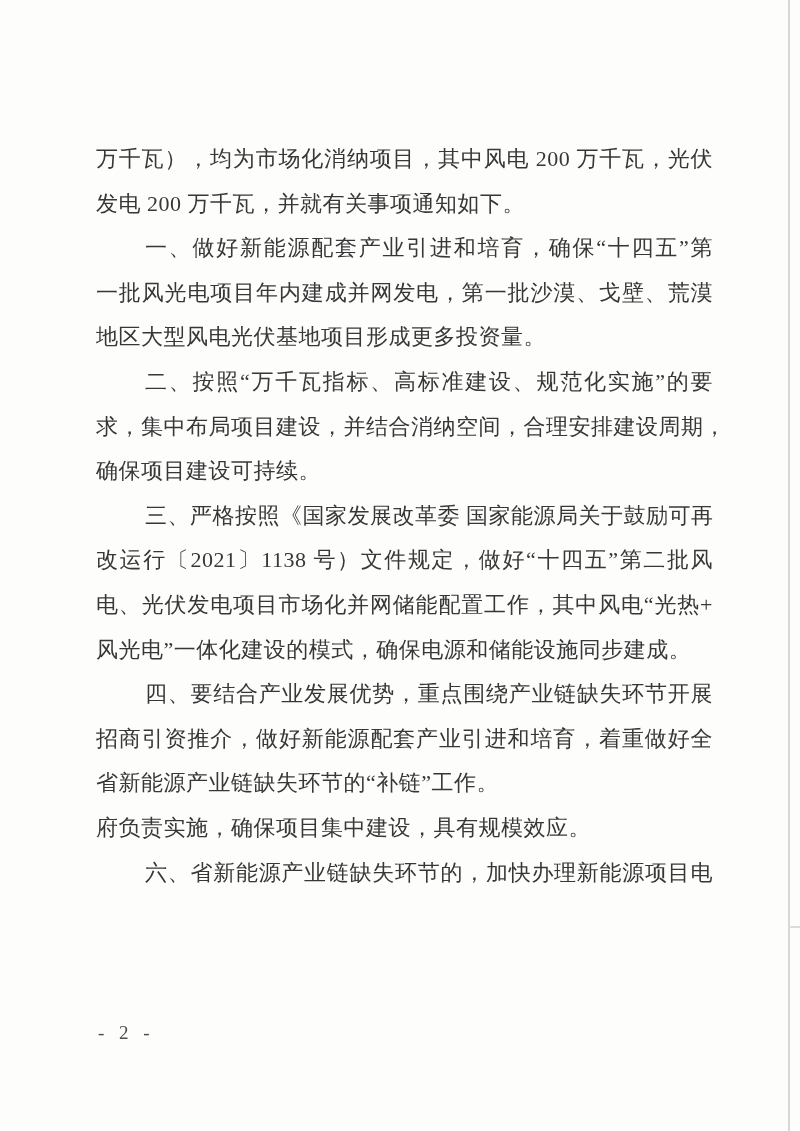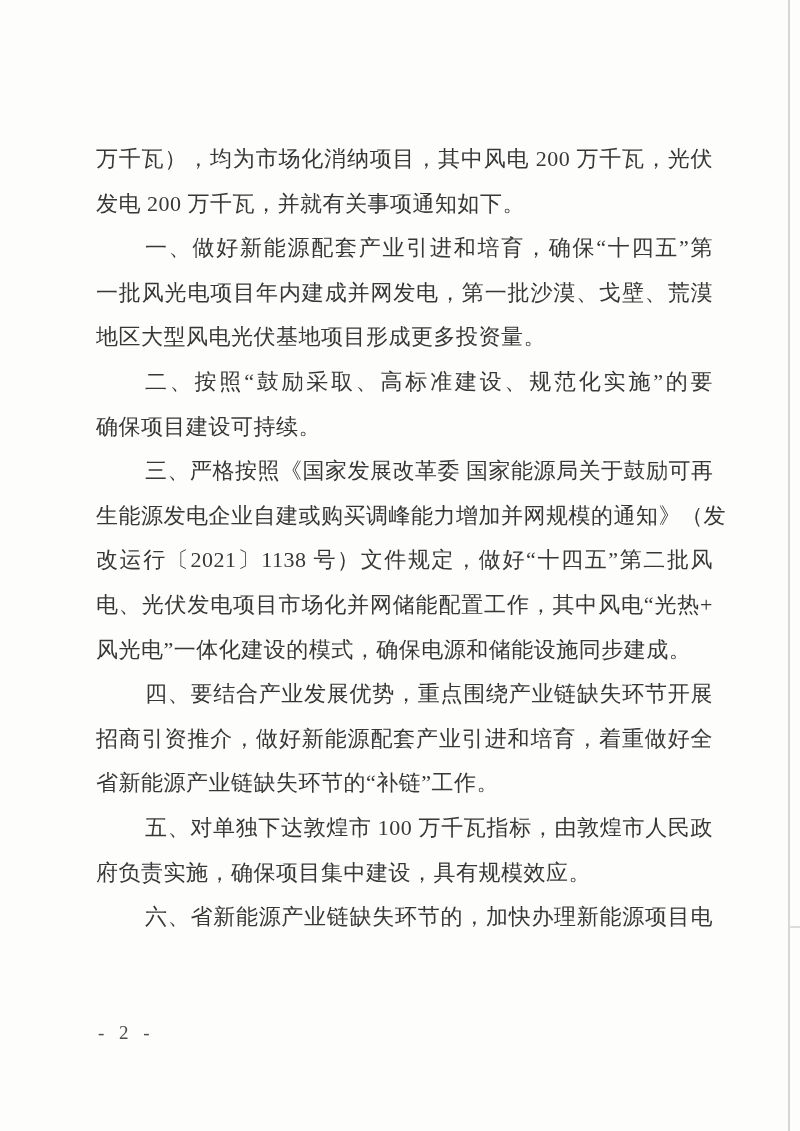--- a/index.html
+++ b/index.html
@@ -74,31 +74,30 @@
 <body>
 
 <div class="page">
 
   <div class="text-block">
     <div class="ln j">万千瓦），均为市场化消纳项目，其中风电 200 万千瓦，光伏</div>
     <div class="ln">发电 200 万千瓦，并就有关事项通知如下。</div>
     <div class="ln ind j">一、做好新能源配套产业引进和培育，确保“十四五”第</div>
     <div class="ln j">一批风光电项目年内建成并网发电，第一批沙漠、戈壁、荒漠</div>
     <div class="ln">地区大型风电光伏基地项目形成更多投资量。</div>
-    <div class="ln ind j">二、按照“鼓励采取、高标准建设、规范化实施”的要</div>
+    <div class="ln ind j">二、按照“万千瓦指标、高标准建设、规范化实施”的要</div>
+    <div class="ln j">求，集中布局项目建设，并结合消纳空间，合理安排建设周期，</div>
     <div class="ln">确保项目建设可持续。</div>
     <div class="ln ind j">三、严格按照《国家发展改革委 国家能源局关于鼓励可再</div>
-    <div class="ln j">生能源发电企业自建或购买调峰能力增加并网规模的通知》（发</div>
     <div class="ln j">改运行〔2021〕1138 号）文件规定，做好“十四五”第二批风</div>
     <div class="ln j">电、光伏发电项目市场化并网储能配置工作，其中风电“光热+</div>
     <div class="ln">风光电”一体化建设的模式，确保电源和储能设施同步建成。</div>
     <div class="ln ind j">四、要结合产业发展优势，重点围绕产业链缺失环节开展</div>
     <div class="ln j">招商引资推介，做好新能源配套产业引进和培育，着重做好全</div>
     <div class="ln">省新能源产业链缺失环节的“补链”工作。</div>
-    <div class="ln ind j">五、对单独下达敦煌市 100 万千瓦指标，由敦煌市人民政</div>
     <div class="ln">府负责实施，确保项目集中建设，具有规模效应。</div>
     <div class="ln ind j">六、省新能源产业链缺失环节的，加快办理新能源项目电</div>
   </div>
 
   <div class="page-number">- 2 -</div>
 
   <div class="scan-edge"></div>
   <div class="scan-tick"></div>
 
 </div>

